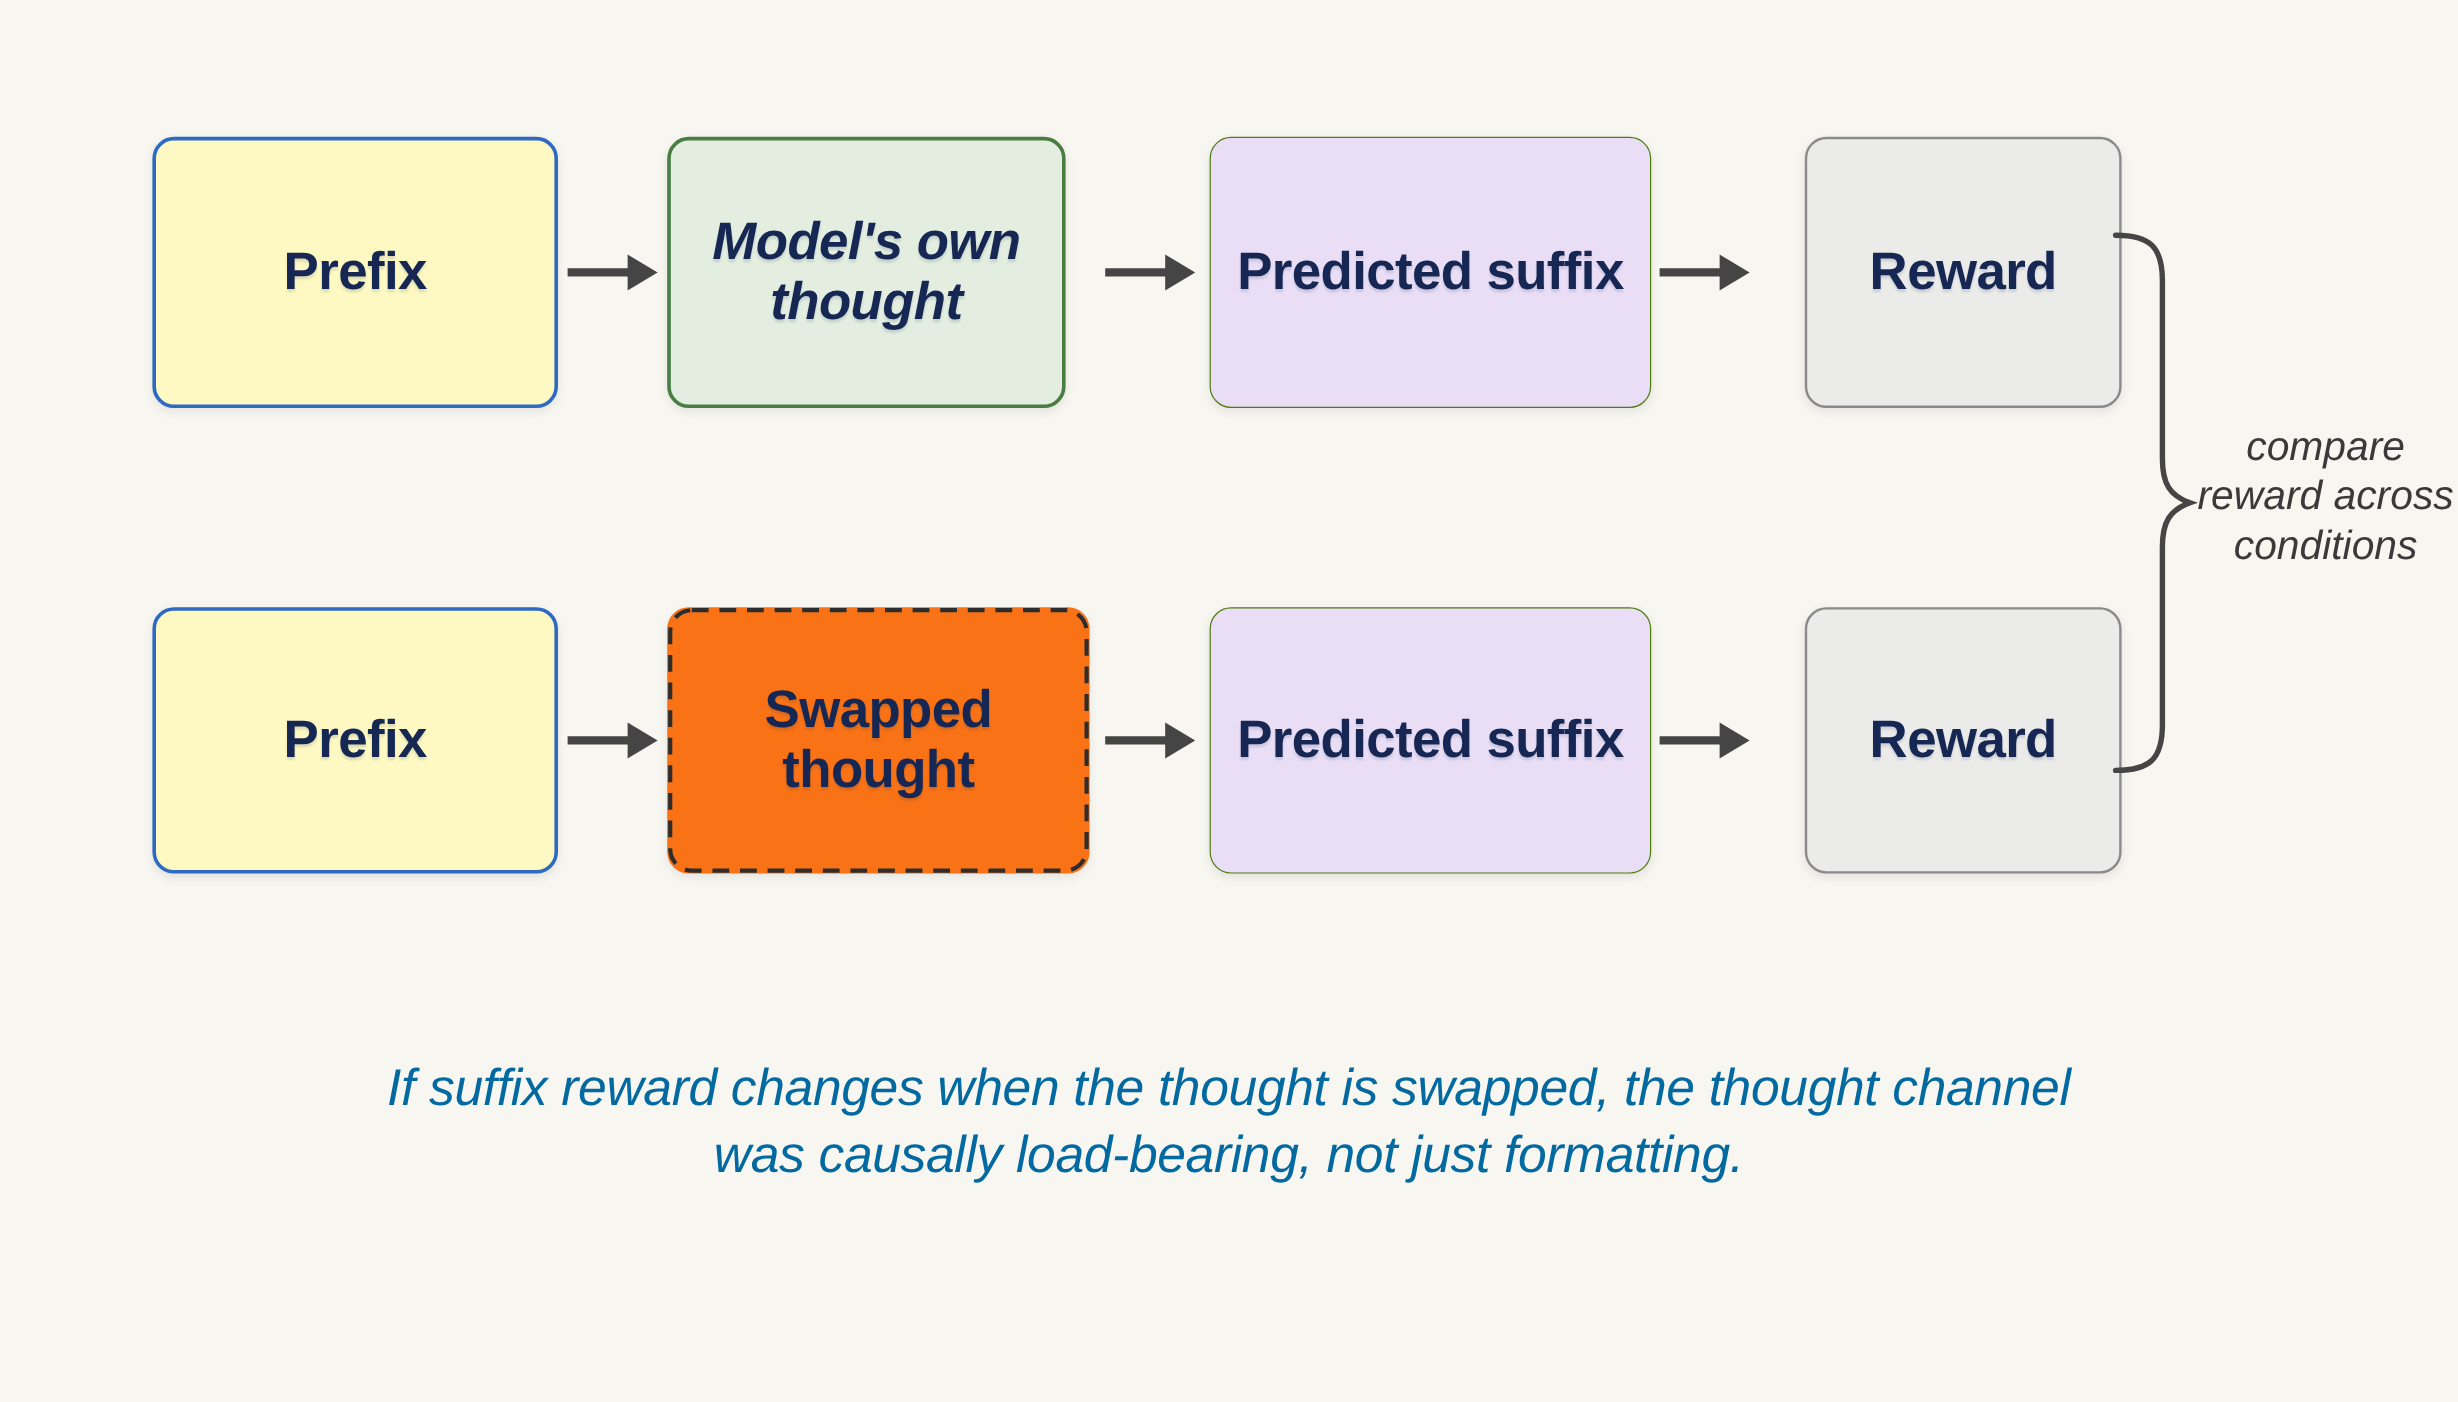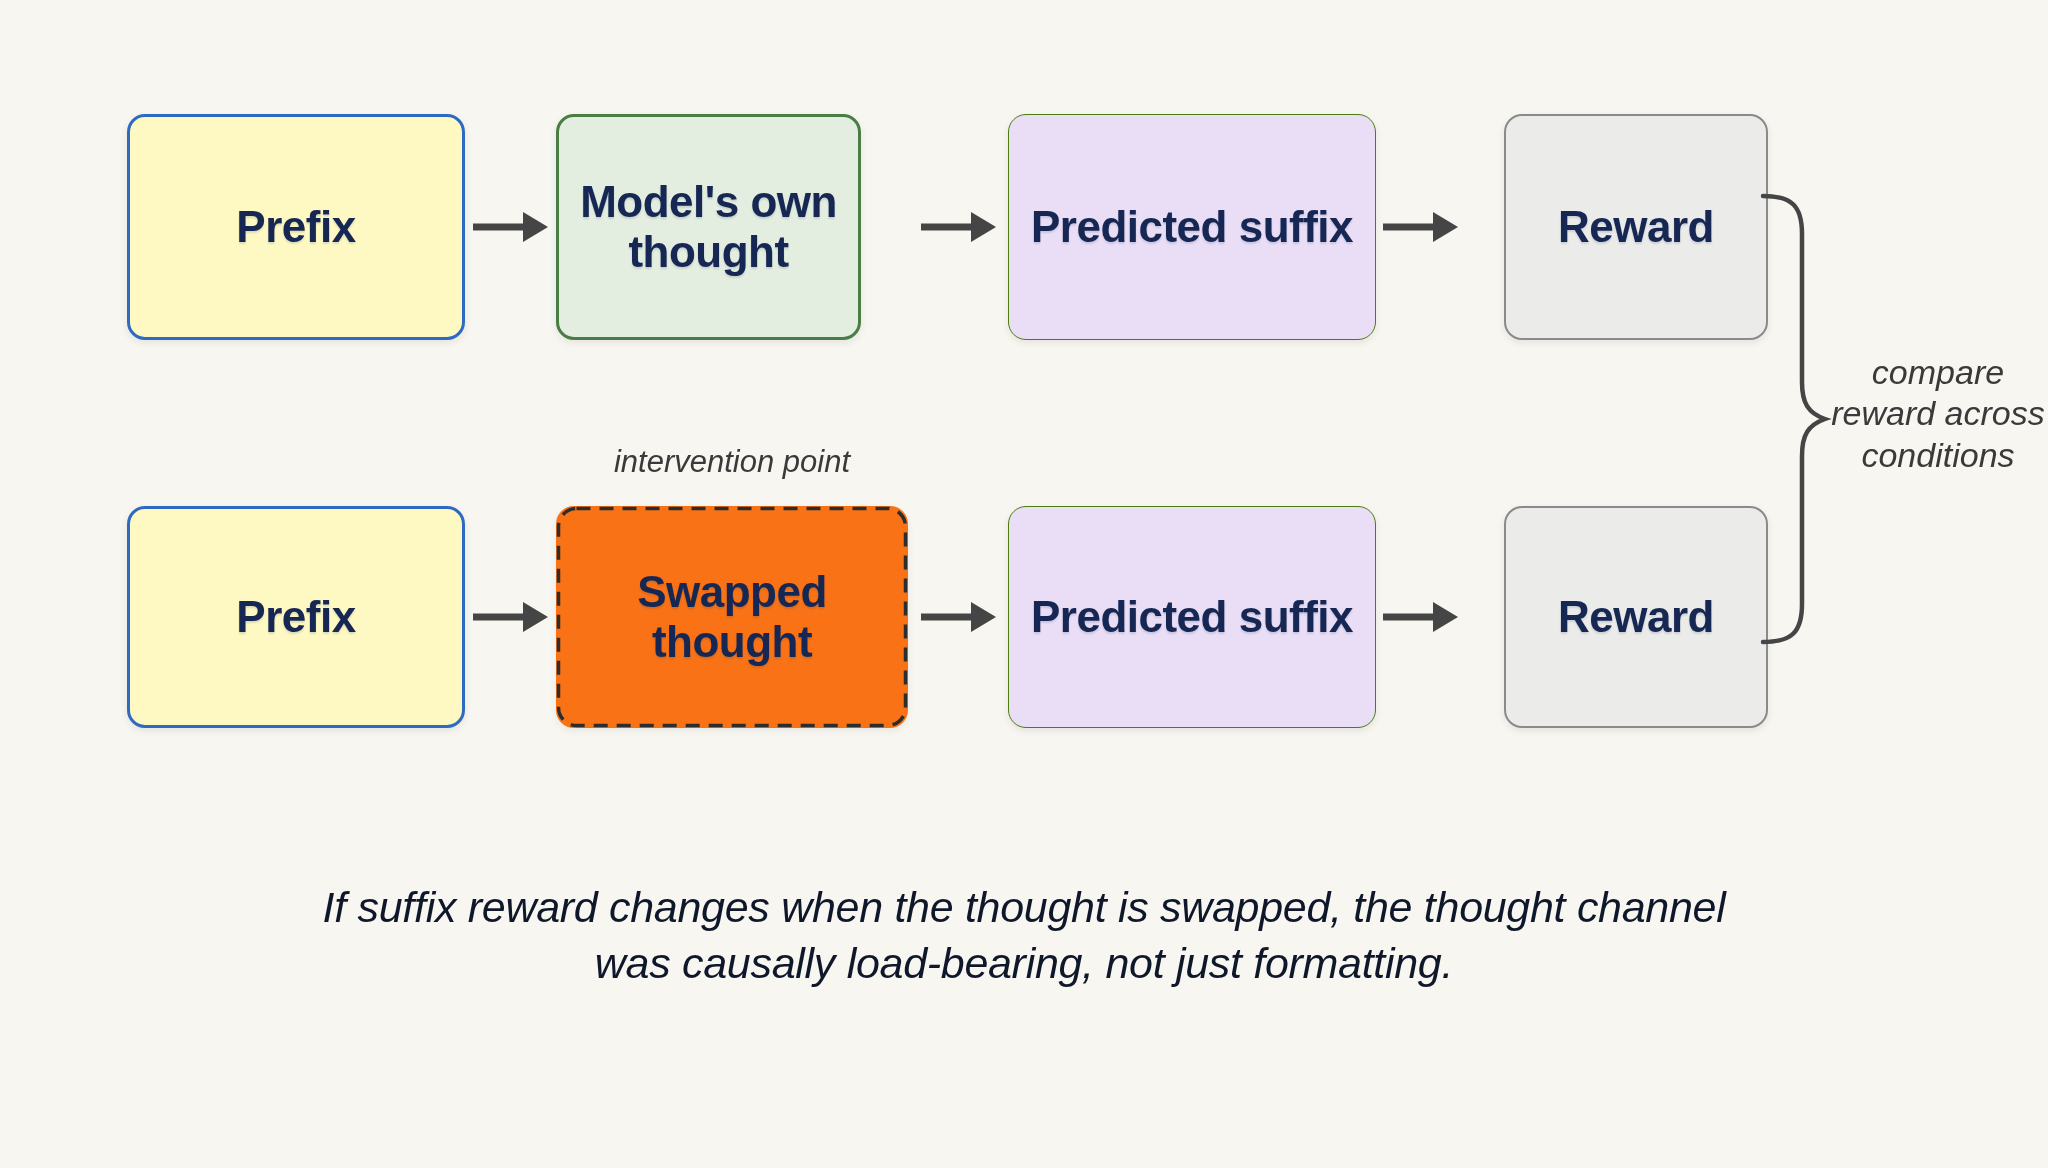--- a/index.html
+++ b/index.html
@@ -65,41 +65,41 @@
     line-height: 1.22;
     white-space: pre-line;
   }
   #caption {
     left: 0;
     top: 880px;
     width: 2048px;
     text-align: center;
     font-size: 43px;
     line-height: 1.3;
-    color: #0f172a;
+    color: #0369a1;
     white-space: pre-line;
     letter-spacing: -0.3px;
   }
   #brace { position: absolute; left: 1740px; top: 175px; }
 </style>
 </head>
 <body>
 
 <div id="stage">
 
   <div class="box blue" style="left:127px; top:114px; width:338px; height:226px;">
     <div class="label">Prefix</div>
   </div>
 
   <svg class="arrow" style="left:470px; top:207px;" width="80" height="40" viewBox="0 0 80 40">
     <line x1="3" y1="20" x2="55" y2="20" stroke="#454545" stroke-width="7"></line>
     <polygon points="53,5 53,35 78,20" fill="#454545"></polygon>
   </svg>
 
-  <div class="box green" style="left:556px; top:114px; width:305px; height:226px;">
+  <div class="box green" style="left:556px; top:114px; width:332px; height:226px;font-style:italic;">
     <div class="label">Model's own
 thought</div>
   </div>
 
   <svg class="arrow" style="left:918px; top:207px;" width="80" height="40" viewBox="0 0 80 40">
     <line x1="3" y1="20" x2="55" y2="20" stroke="#454545" stroke-width="7"></line>
     <polygon points="53,5 53,35 78,20" fill="#454545"></polygon>
   </svg>
 
   <div class="box purple" style="left:1008px; top:114px; width:368px; height:226px;">
@@ -108,21 +108,20 @@
 
   <svg class="arrow" style="left:1380px; top:207px;" width="80" height="40" viewBox="0 0 80 40">
     <line x1="3" y1="20" x2="55" y2="20" stroke="#454545" stroke-width="7"></line>
     <polygon points="53,5 53,35 78,20" fill="#454545"></polygon>
   </svg>
 
   <div class="box gray" style="left:1468px; top:114px; width:264px; height:226px;">
     <div class="label">Reward</div>
   </div>
 
-  <div class="annotation" id="intervention-label">intervention point</div>
 
   <div class="box blue" style="left:127px; top:506px; width:338px; height:222px;">
     <div class="label">Prefix</div>
   </div>
 
   <svg class="arrow" style="left:470px; top:597px;" width="80" height="40" viewBox="0 0 80 40">
     <line x1="3" y1="20" x2="55" y2="20" stroke="#454545" stroke-width="7"></line>
     <polygon points="53,5 53,35 78,20" fill="#454545"></polygon>
   </svg>
 

